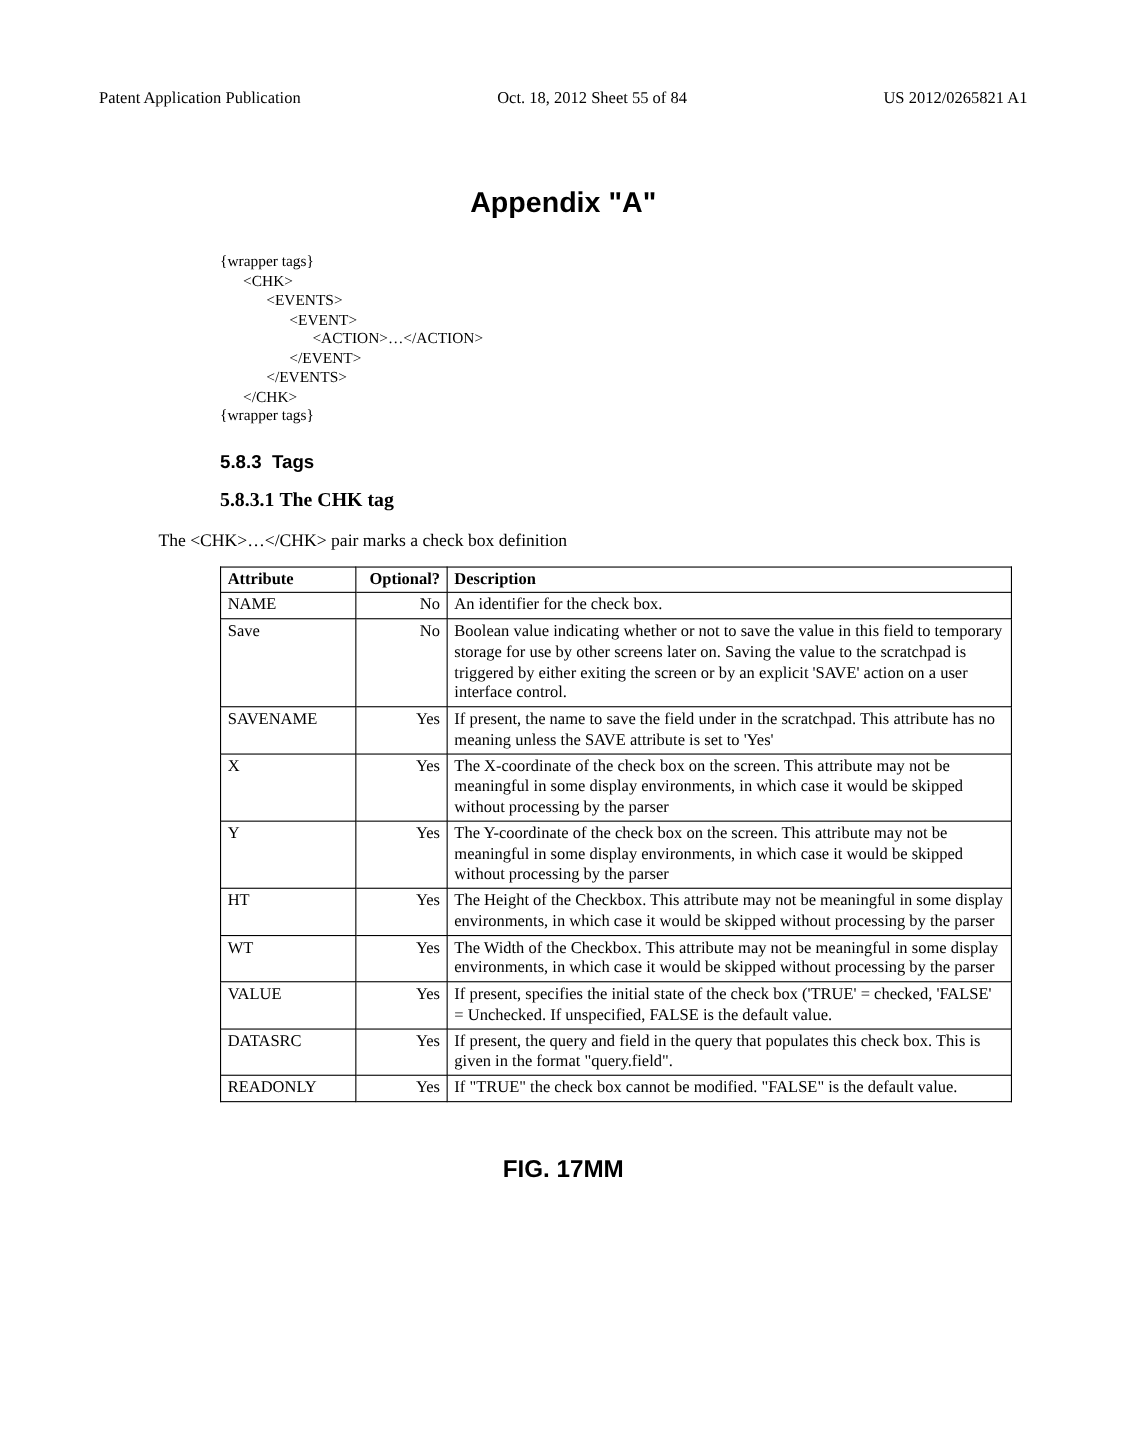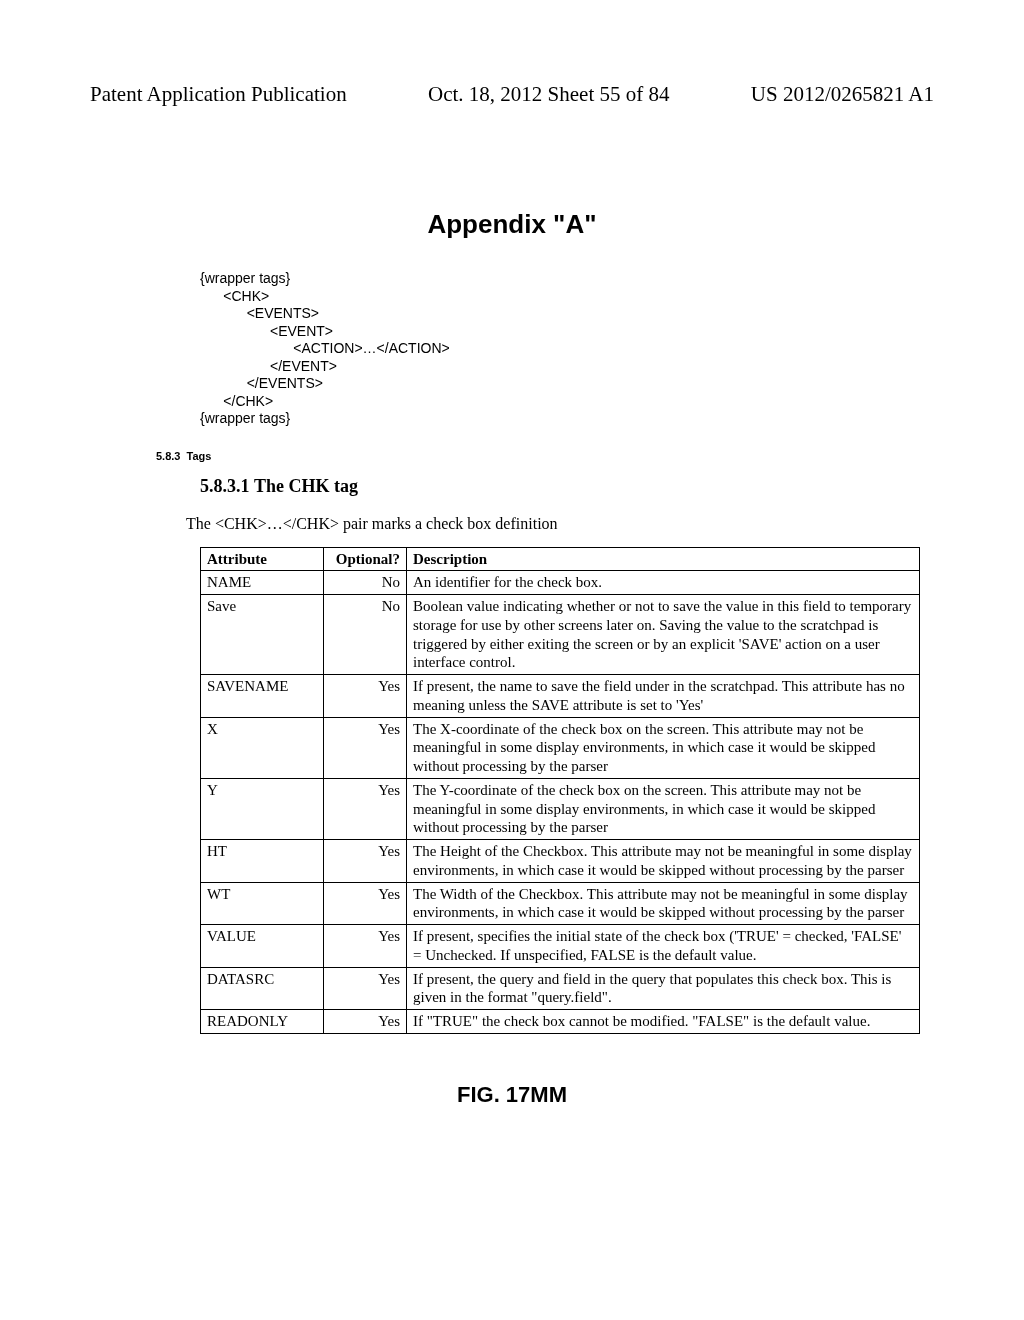--- a/index.html
+++ b/index.html
@@ -14,61 +14,61 @@
     width: 1024px;
     height: 1320px;
     box-sizing: border-box;
     padding: 82px 90px 40px 90px;
     position: relative;
   }
   .header-line {
     display: flex;
     justify-content: space-between;
     align-items: baseline;
-    font-size: 21px;
-    margin-bottom: 102px;
+    font-size: 15px;
+    margin-bottom: 70px;
   }
   .header-left { font-weight: normal; }
   .header-mid { font-weight: normal; }
   .header-right { font-weight: normal; }
 
   .appendix-title {
     text-align: center;
     font-family: Arial, Helvetica, sans-serif;
     font-size: 26px;
     font-weight: bold;
     margin-bottom: 30px;
   }
 
   .code-block {
-    font-family: Liberation Sans, sans-serif;
+    font-family: Liberation Serif, serif;
     font-size: 14px;
     white-space: pre;
     margin-left: 110px;
     line-height: 1.25;
     margin-bottom: 22px;
   }
 
   .sec-heading-1 {
     font-family: Arial, Helvetica, sans-serif;
-    font-size: 11px;
+    font-size: 17px;
     font-weight: bold;
-    margin-left: 66px;
+    margin-left: 110px;
     margin-bottom: 14px;
   }
   .sec-heading-2 {
     font-family: "Times New Roman", Times, serif;
     font-size: 18px;
     font-weight: bold;
     margin-left: 110px;
     margin-bottom: 18px;
   }
   .sec-para {
     font-size: 16px;
-    margin-left: 96px;
+    margin-left: 54px;
     margin-bottom: 14px;
   }
 
   table.attr-table {
     border-collapse: collapse;
     margin-left: 110px;
     width: 720px;
     font-size: 15px;
   }
   table.attr-table th,

